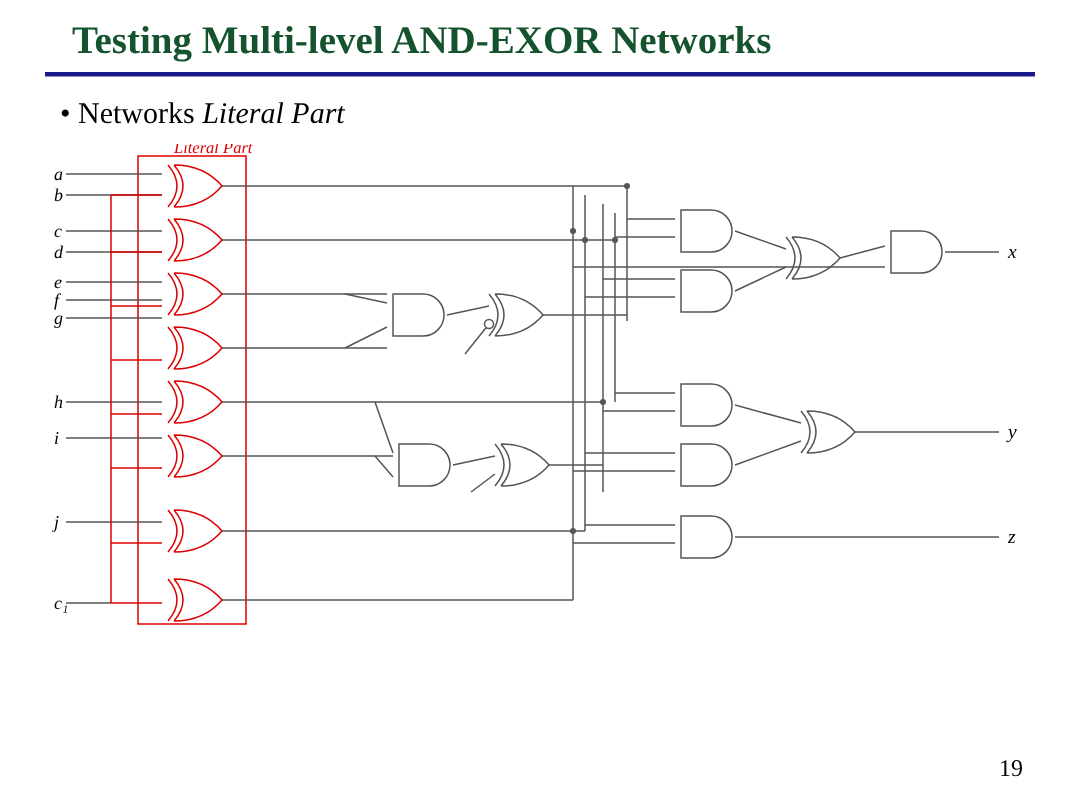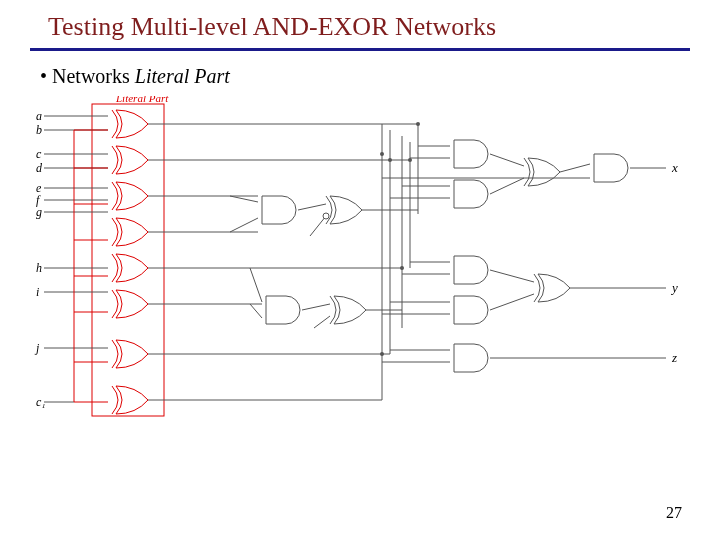--- a/index.html
+++ b/index.html
@@ -1,17 +1,17 @@
 <!DOCTYPE html>
 <html><head>
 <meta charset="utf-8">
 <style>
   body{margin:0;font-family:"Times New Roman",serif;background:#fff;color:#000;width:720px;height:540px;position:relative}
   .slide{padding:12px 30px 0 30px}
-  .title{font-size:26px;font-weight:normal;color:#7f1d1d;margin:0 0 6px 18px}
+  .title{font-size:26px;font-weight:bold;color:#14532d;margin:0 0 6px 18px}
   .rule{height:3px;background:#1a1a8a;margin:0 0 14px 0}
   .bullet{font-size:20px;margin-left:10px}
   .bullet .lit{font-style:italic}
   .pagenum{position:absolute;right:38px;bottom:18px;font-size:16px}
   svg{display:block;margin-top:8px}
 </style>
 </head>
 <body>
 
 <div class="slide">
@@ -176,13 +176,13 @@
     </g>
 
     <g font-size="13" font-style="italic" font-family="Times New Roman">
       <text x="642" y="76">x</text>
       <text x="642" y="196">y</text>
       <text x="642" y="266">z</text>
     </g>
   </svg>
 </div>
 
-<div class="pagenum">27</div>
+<div class="pagenum">19</div>
 
 </body></html>

